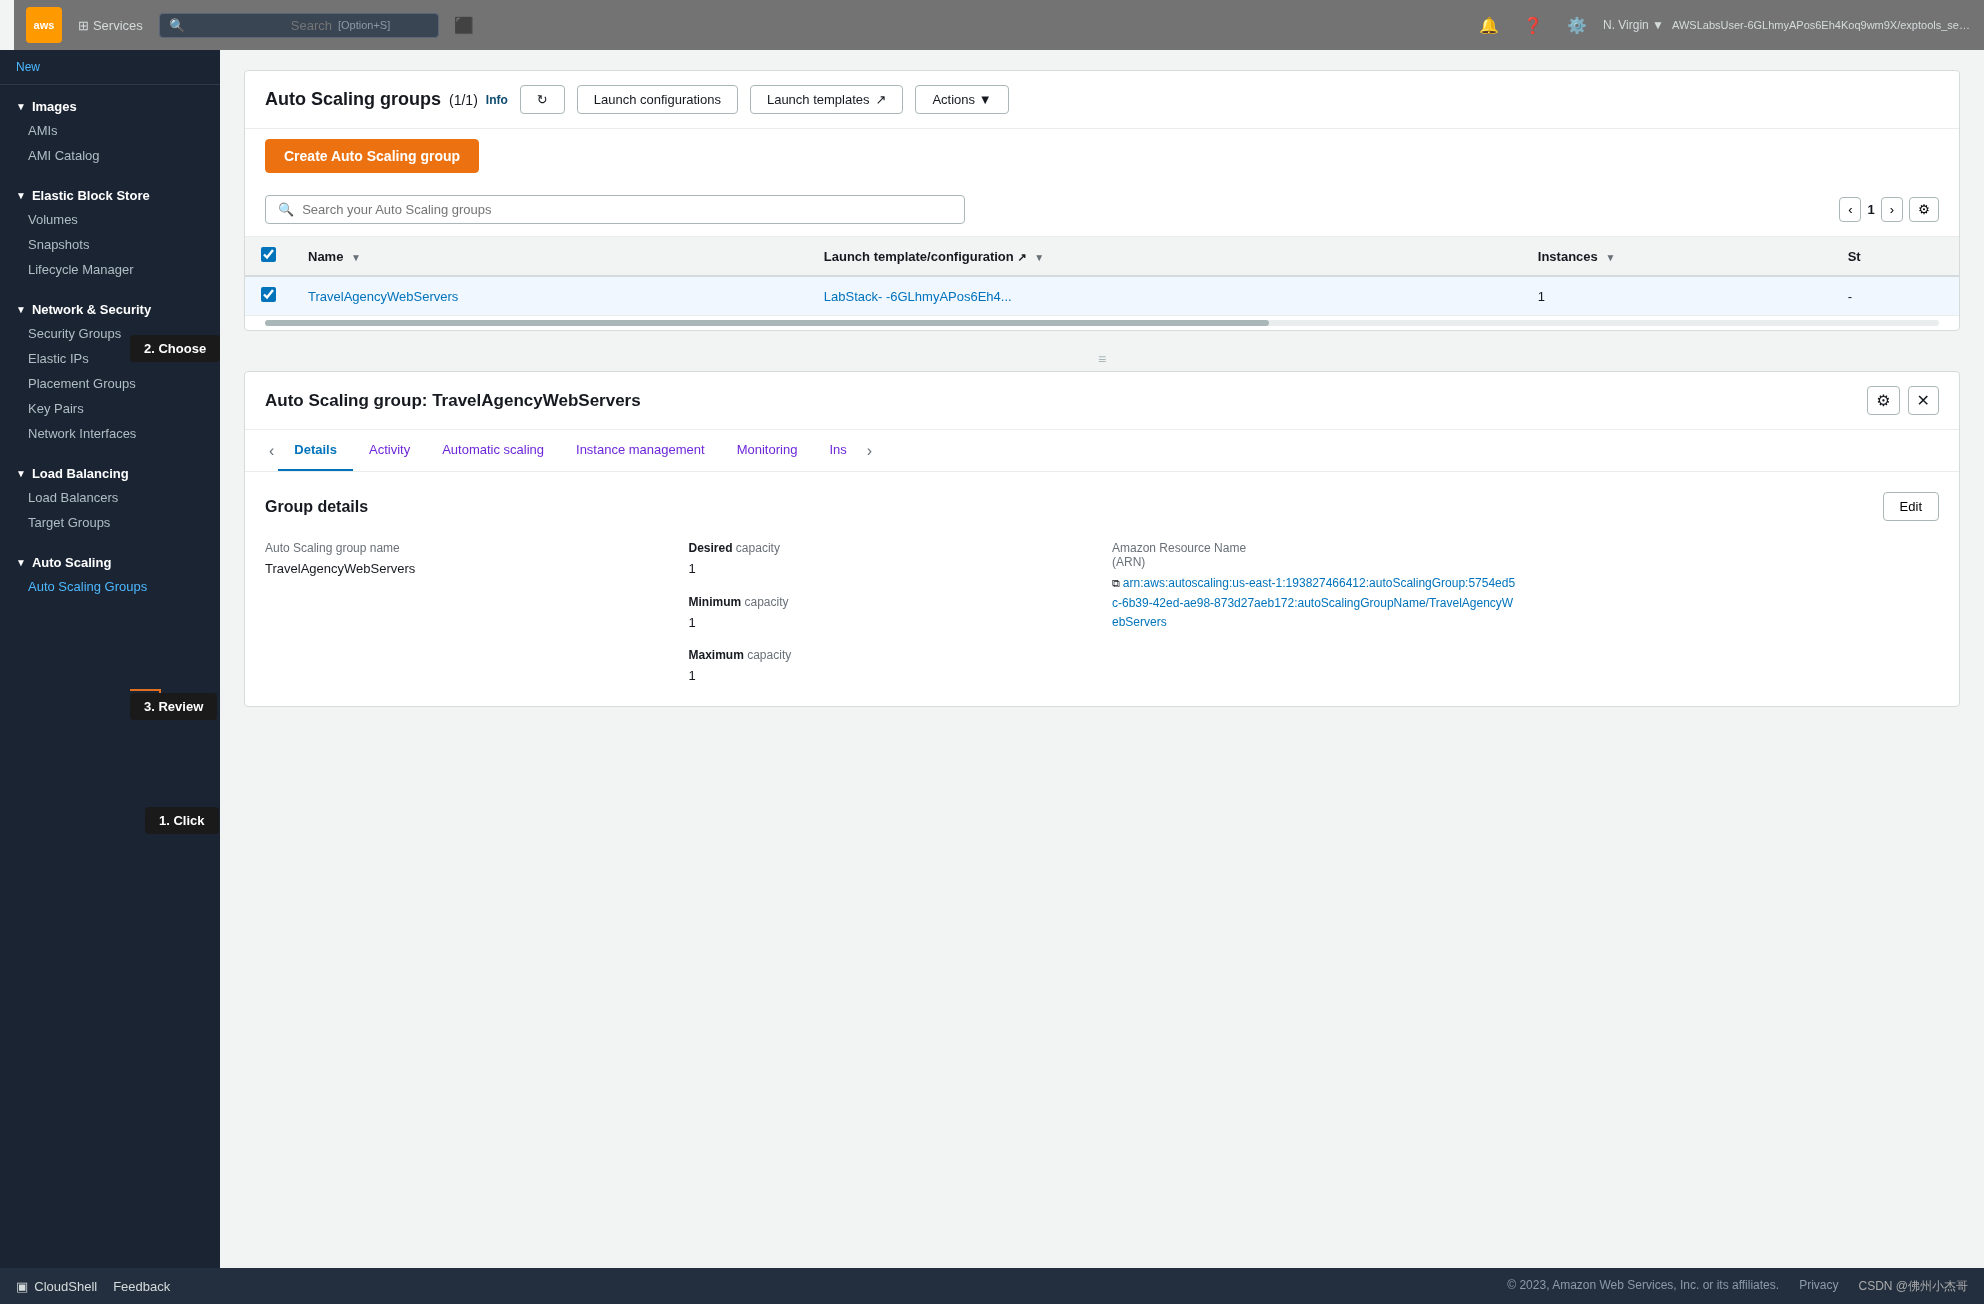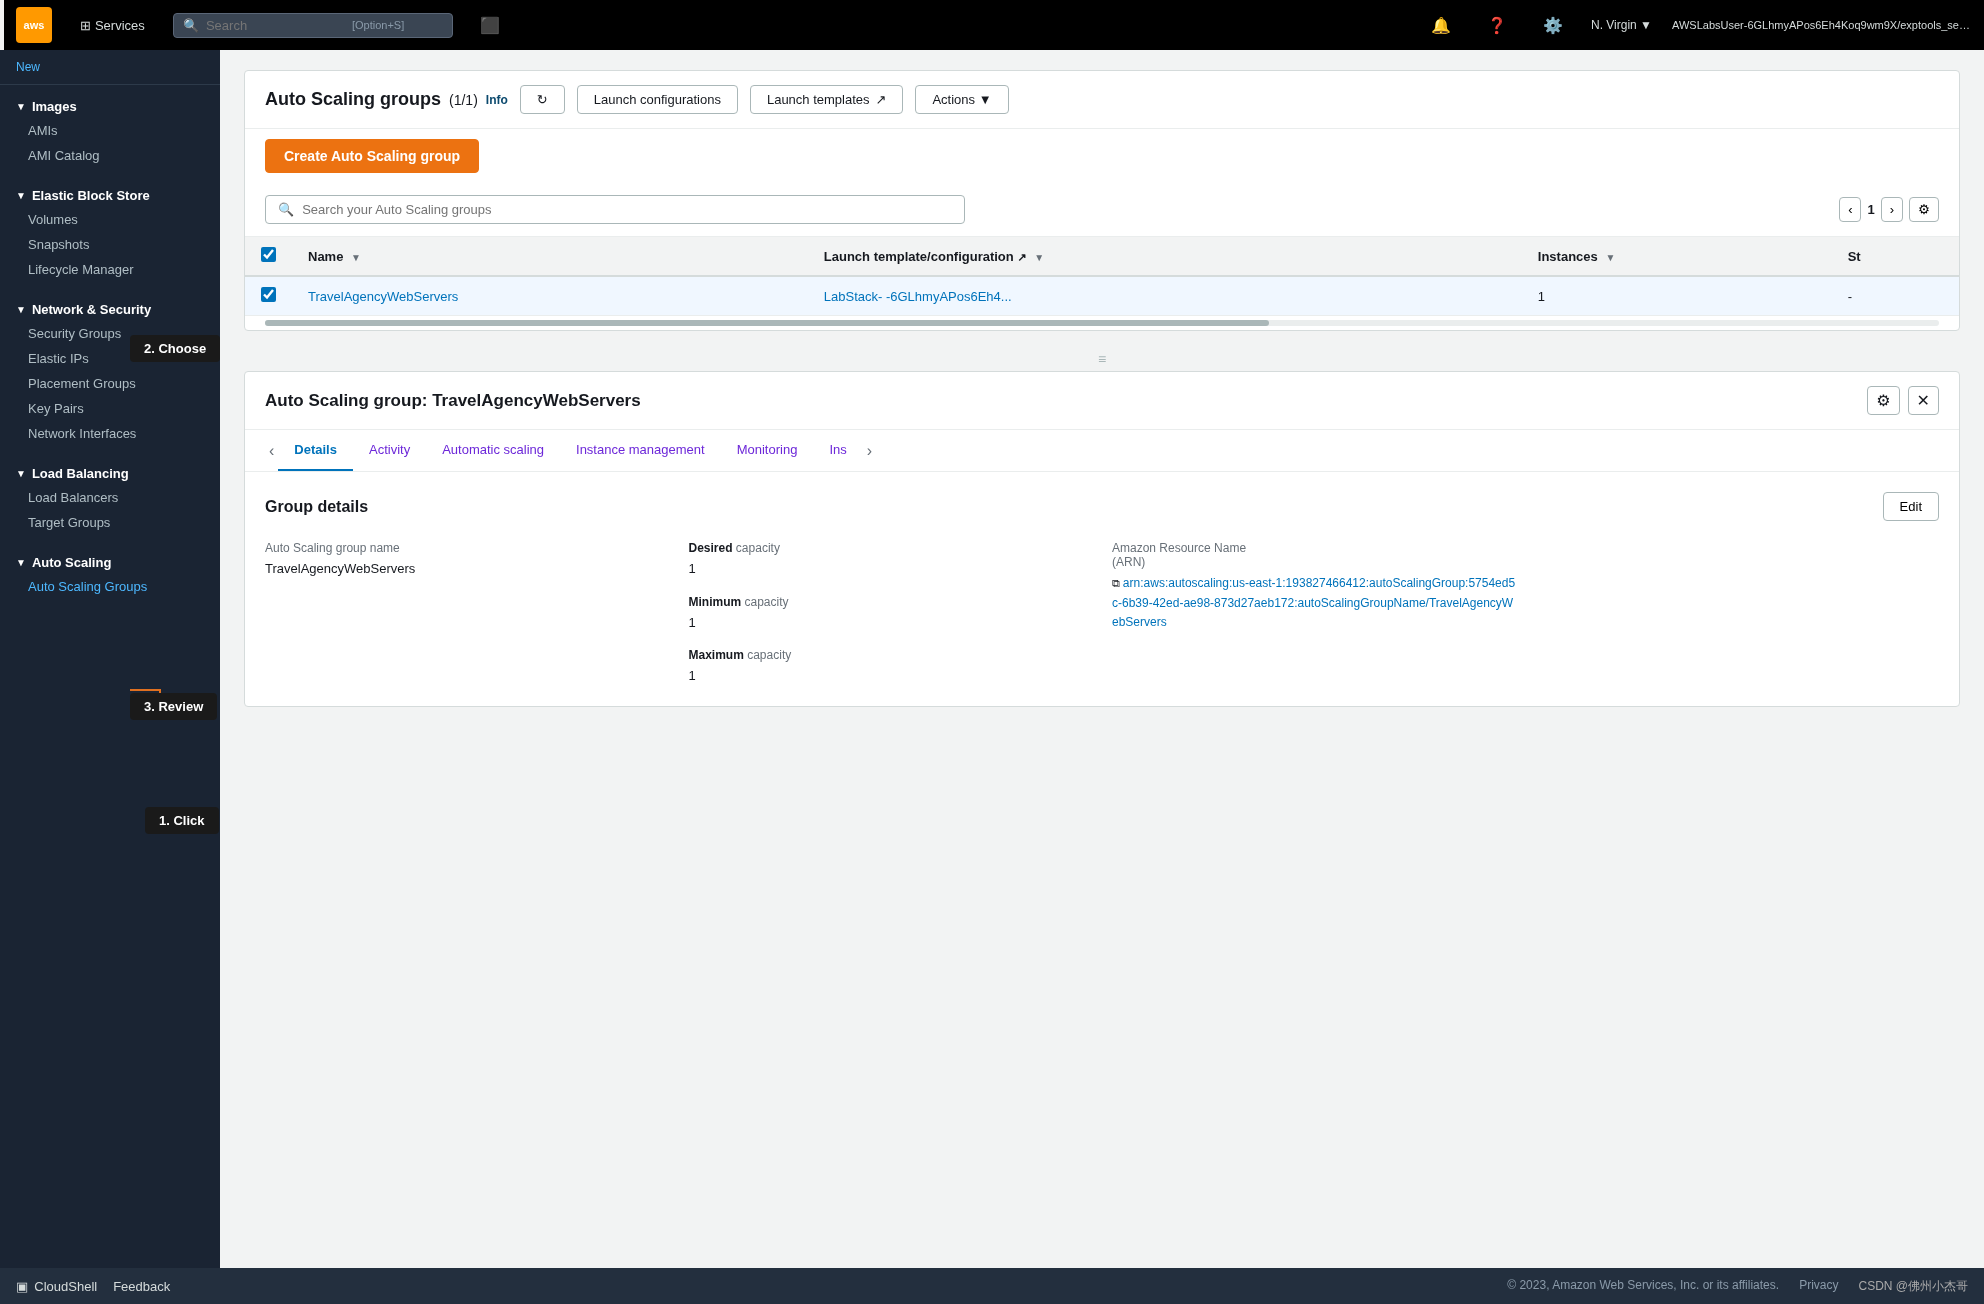--- a/index.html
+++ b/index.html
@@ -1,26 +1,26 @@
 <!DOCTYPE html>
 <html><head>
   <meta charset="utf-8">
   <style>
     * { box-sizing: border-box; margin: 0; padding: 0; }
     body { font-family: 'Amazon Ember', Arial, sans-serif; font-size: 13px; background: #f2f3f3; color: #16191f; overflow: hidden; }
 
     
     .top-nav {
-      display: flex; align-items: center; background: #000000; height: 50px; padding: 0 12px; gap: 20px; position: fixed; top: 0; left: 4px; right: 0; z-index: 100;
+      display: flex; align-items: center; background: #737373; height: 50px; padding: 0 12px; gap: 8px; position: fixed; top: 0; left: 14px; right: 0; z-index: 100;
     }
     .aws-logo { background: #ff9900; width: 36px; height: 36px; border-radius: 4px; display: flex; align-items: center; justify-content: center; flex-shrink: 0; }
     .aws-logo-inner { color: white; font-weight: bold; font-size: 11px; }
     .nav-btn { color: #d5dbdb; background: none; border: none; cursor: pointer; font-size: 13px; padding: 4px 8px; display: flex; align-items: center; gap: 4px; }
     .search-bar { display: flex; align-items: center; background: #3a4553; border: 1px solid #5a6677; border-radius: 4px; padding: 4px 10px; flex: 0 0 280px; gap: 6px; }
-    .search-bar input { background: none; border: none; outline: none; color: #d5dbdb; font-size: 13px; width: 140px; }
+    .search-bar input { background: none; border: none; outline: none; color: #d5dbdb; font-size: 13px; width: 140px; text-align: right; }
     .search-hint { color: #8a9aa9; font-size: 11px; }
     .nav-spacer { flex: 1; }
     .nav-icon-btn { color: #d5dbdb; background: none; border: none; cursor: pointer; font-size: 16px; padding: 4px 8px; }
     .nav-user { color: #d5dbdb; font-size: 12px; display: flex; align-items: center; gap: 4px; }
     .nav-session { color: #d5dbdb; font-size: 11px; max-width: 300px; overflow: hidden; text-overflow: ellipsis; white-space: nowrap; }
 
     
     .app-layout { display: flex; margin-top: 50px; height: calc(100vh - 50px); }
 
     

